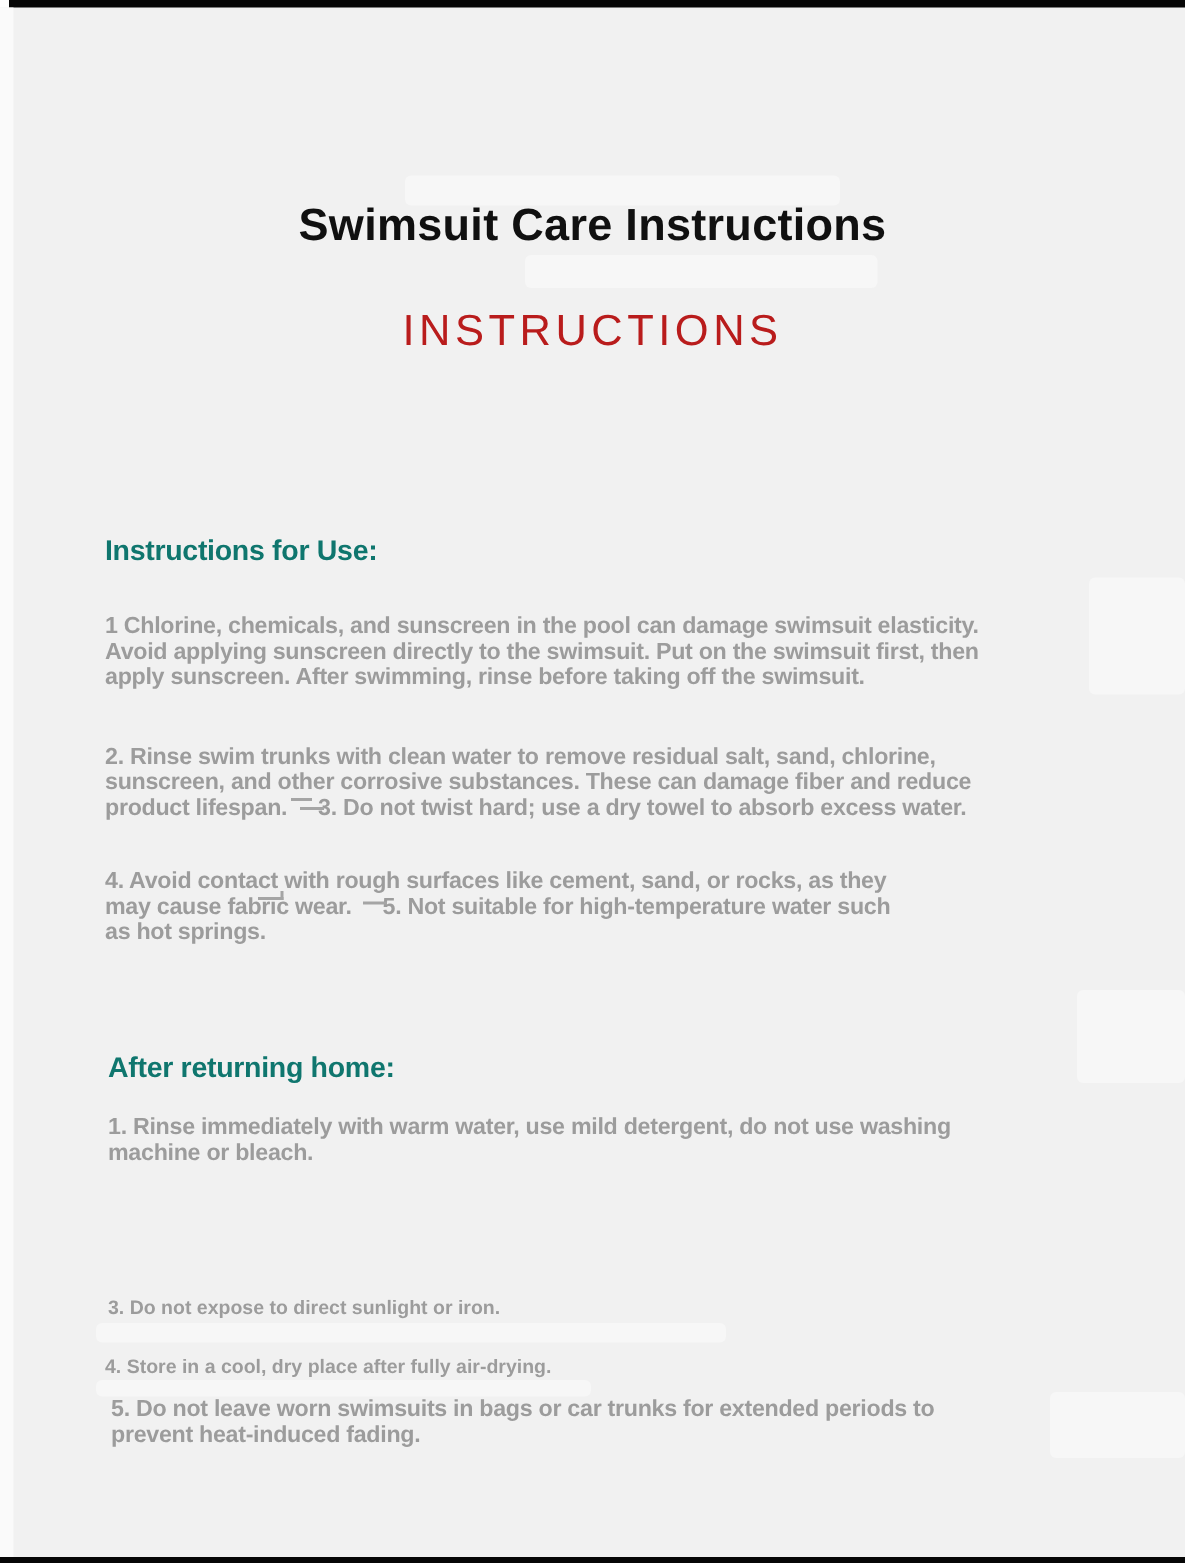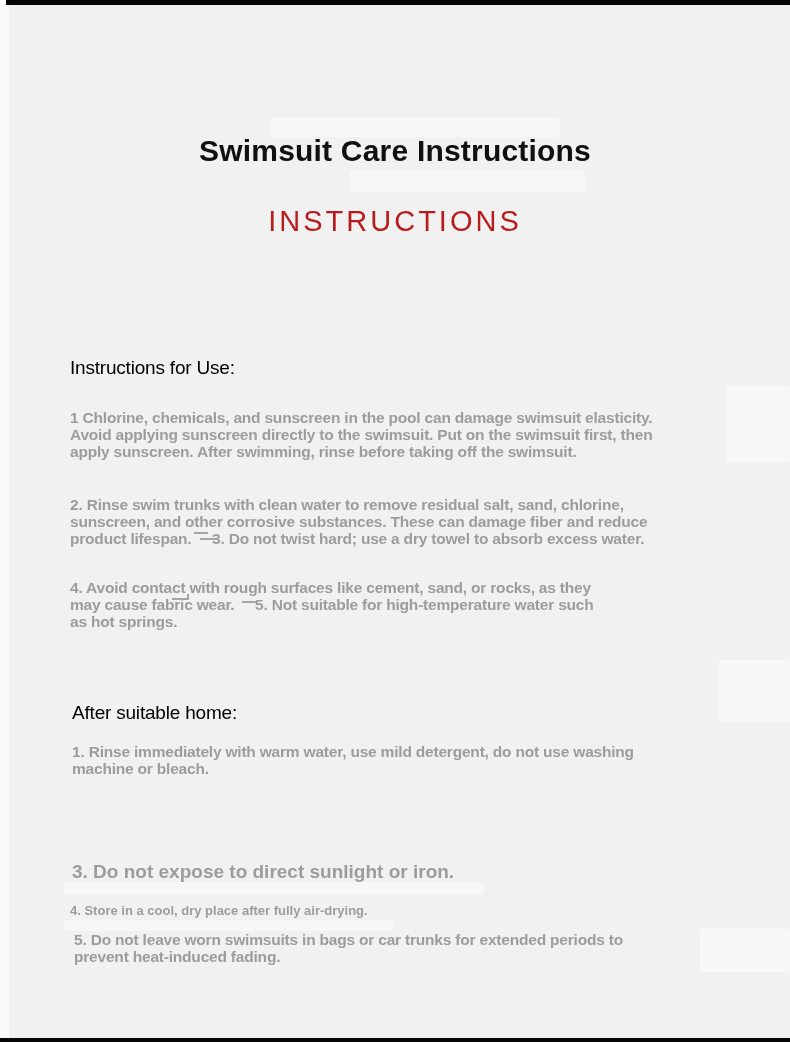--- a/index.html
+++ b/index.html
@@ -53,43 +53,43 @@
     font-size: 29px; line-height: 36px;
     font-weight: 400;
     color: #b91c1c;
     letter-spacing: 3px;
     z-index: 2;
   }
   .sec-heading {
     position: absolute;
     margin: 0;
     font-size: 19px; line-height: 24px;
-    font-weight: 400;
-    color: #000000;
+    font-weight: 700;
+    color: #0f766e;
     letter-spacing: -0.2px;
     z-index: 2;
   }
   #h-use  { left: 70px; top: 356px; }
   #h-home { left: 72px; top: 701px; }
   .body-p {
     position: absolute;
     margin: 0;
     font-size: 15.5px; line-height: 17px;
     font-weight: 700;
     color: #9c9c9c;
     letter-spacing: -0.2px;
     white-space: pre;
     z-index: 2;
   }
   #p1 { left: 70px; top: 409px; }
   #p2 { left: 70px; top: 496px; }
   #p3 { left: 70px; top: 579px; }
   #pa1 { left: 72px; top: 743px; }
   #pa2 { left: 72px; top: 799px; }
-  #pa3 { left: 72px; top: 864px; font-size: 19px; line-height: 16px; letter-spacing: 0; text-align: right; }
+  #pa3 { left: 72px; top: 864px; font-size: 13px; line-height: 16px; letter-spacing: 0; text-align: right; }
   #pa4 { left: 70px; top: 903px; font-size: 13px; line-height: 16px; letter-spacing: 0; }
   #pa5 { left: 74px; top: 931px; }
   .mark { position: absolute; z-index: 3; }
   .mark-under { border-bottom: 2px solid #a5a5a5; height: 3px; }
   .mark-over  { border-top: 2px solid #a5a5a5; height: 3px; }
   #m1 { left: 194px; top: 529px; width: 14px; }
   #m2 { left: 200px; top: 538px; width: 16px; }
   #m3 { left: 172px; top: 594px; width: 15px; border-right: 2px solid #a5a5a5; height: 4px; }
   #m4 { left: 242px; top: 601px; width: 16px; }
 </style>
@@ -117,21 +117,21 @@
   <p class="body-p" id="p1">1 Chlorine, chemicals, and sunscreen in the pool can damage swimsuit elasticity.
 Avoid applying sunscreen directly to the swimsuit. Put on the swimsuit first, then
 apply sunscreen. After swimming, rinse before taking off the swimsuit.</p>
   <p class="body-p" id="p2">2. Rinse swim trunks with clean water to remove residual salt, sand, chlorine,
 sunscreen, and other corrosive substances. These can damage fiber and reduce
 product lifespan.&nbsp;&nbsp;&nbsp;&nbsp; 3. Do not twist hard; use a dry towel to absorb excess water.</p>
   <p class="body-p" id="p3">4. Avoid contact with rough surfaces like cement, sand, or rocks, as they
 may cause fabric wear.&nbsp;&nbsp;&nbsp;&nbsp; 5. Not suitable for high-temperature water such
 as hot springs.</p>
 
-  <h2 class="sec-heading" id="h-home">After suitable home:</h2>
+  <h2 class="sec-heading" id="h-home">After returning home:</h2>
   <p class="body-p" id="pa1">1. Rinse immediately with warm water, use mild detergent, do not use washing
 machine or bleach.</p>
   <p class="body-p" id="pa3">3. Do not expose to direct sunlight or iron.</p>
   <p class="body-p" id="pa4">4. Store in a cool, dry place after fully air-drying.</p>
   <p class="body-p" id="pa5">5. Do not leave worn swimsuits in bags or car trunks for extended periods to
 prevent heat-induced fading.</p>
 
   <div class="mark mark-under" id="m1"></div>
   <div class="mark mark-over" id="m2"></div>
   <div class="mark mark-under" id="m3"></div>

